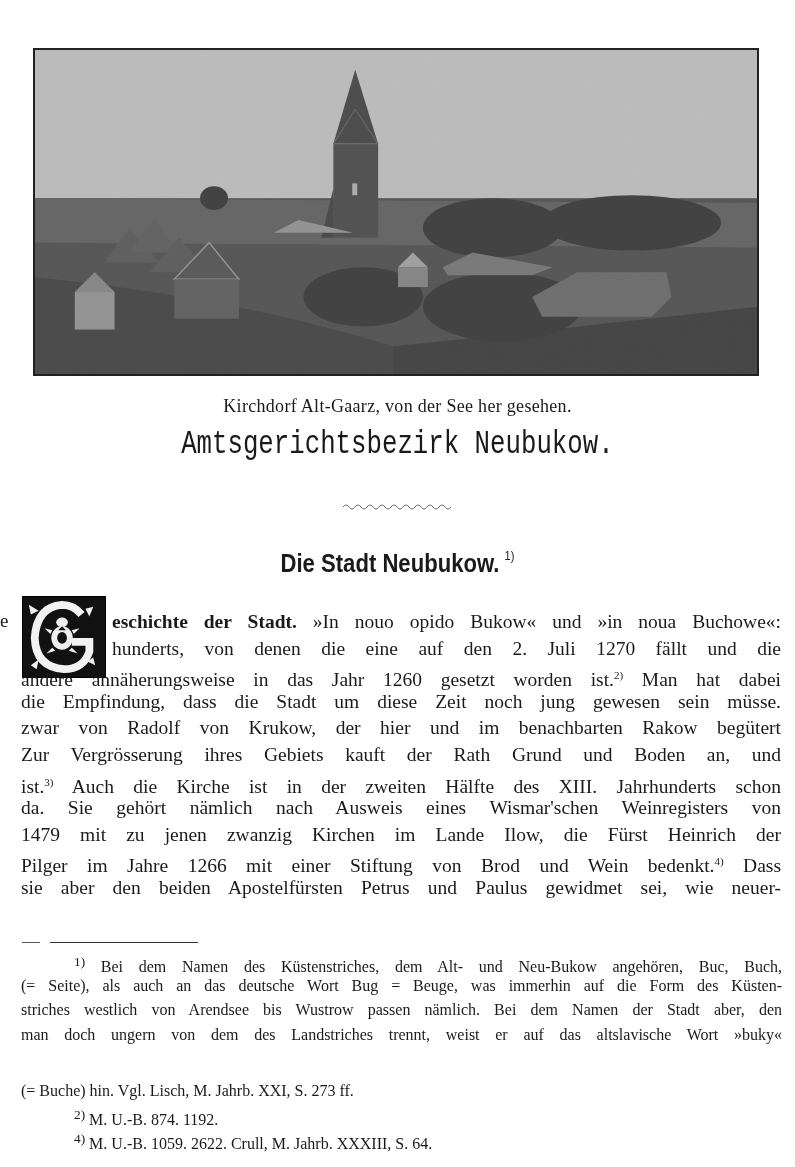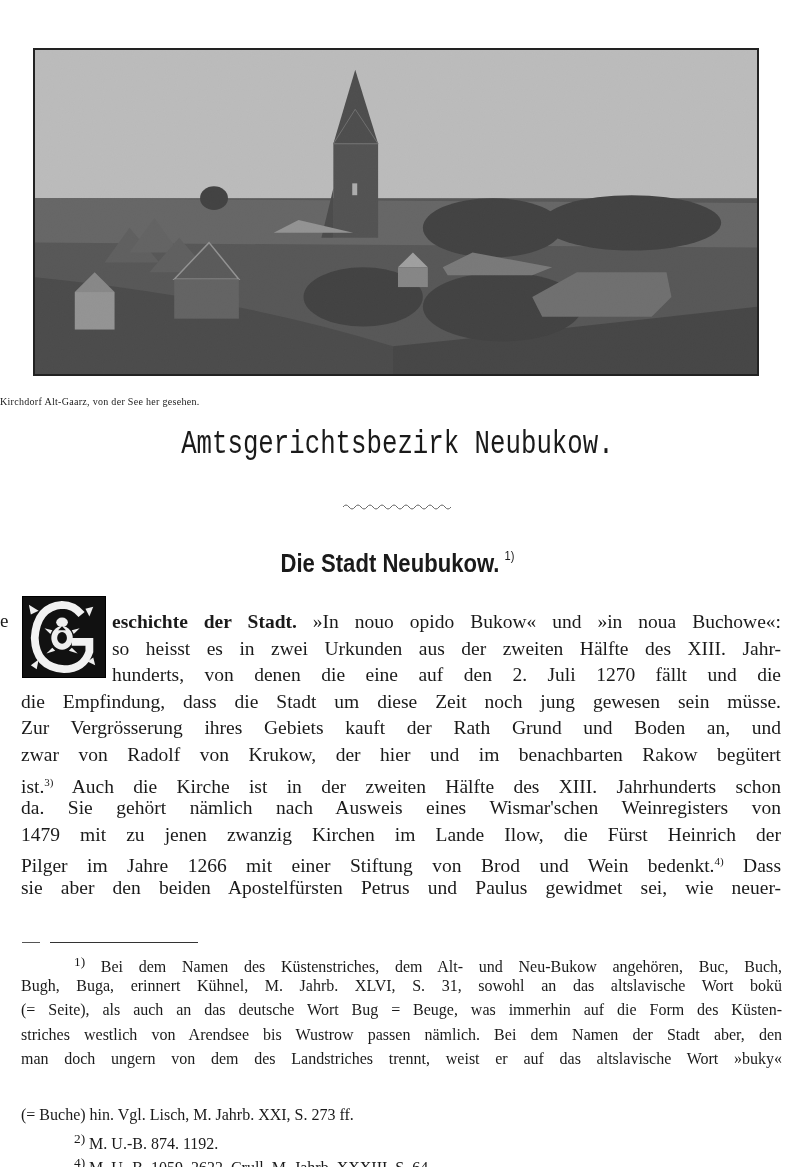--- a/index.html
+++ b/index.html
@@ -1,19 +1,19 @@
 <!DOCTYPE html>
 <html><head>
   <meta charset="utf-8">
   <style>
     html, body { margin: 0; padding: 0; background: #ffffff; }
     body { width: 795px; height: 1167px; position: relative; overflow: hidden; color: #1a1a1a; font-family: "Liberation Serif", "DejaVu Serif", serif; }
     .photo { position: absolute; left: 33px; top: 48px; width: 726px; height: 328px; border: 2px solid #222; box-sizing: border-box; overflow: hidden; background: #c9c9c9; }
     .photo svg { width: 100%; height: 100%; display: block; }
-    .caption { position: absolute; left: 0; width: 795px; top: 396px; text-align: left; font-size: 10px; letter-spacing: 0.3px; }
+    .caption { position: absolute; left: 0; width: 795px; top: 396px; text-align: center; font-size: 18px; letter-spacing: 0.3px; }
     .district-title { position: absolute; left: 0; width: 795px; top: 426px; text-align: center; font-family: "Liberation Mono", "DejaVu Sans Mono", monospace; font-size: 33px; transform: scaleX(0.78); transform-origin: 397px 0; letter-spacing: 0px; }
     .ornament { position: absolute; left: 343px; top: 502px; width: 110px; height: 10px; }
     .section-title { position: absolute; left: 0; width: 795px; top: 548px; text-align: center; font-family: "Liberation Sans", "DejaVu Sans", sans-serif; font-weight: bold; font-size: 26px; transform: scaleX(0.85); transform-origin: 397px 0; }
     .section-title sup { font-size: 13px; font-weight: normal; vertical-align: 12px; margin-left: 6px; }
     .margin-letter { position: absolute; left: 0; top: 610px; font-size: 19px; }
     .dropcap { position: absolute; left: 22px; top: 596px; width: 84px; height: 82px; background: #111; border: 1px solid #000; box-sizing: border-box; }
     .dropcap svg { width: 100%; height: 100%; display: block; }
     .body-text { position: absolute; left: 21px; top: 609px; width: 760px; font-size: 19.5px; line-height: 26.6px; }
     .line { display: block; white-space: nowrap; text-align: justify; text-align-last: justify; height: 26.6px; }
     .line.indent { margin-left: 91px; }
@@ -110,39 +110,38 @@
     </g>
     <g fill="#111">
       <ellipse cx="40" cy="42" rx="5" ry="6"></ellipse>
       <path d="M36 34 L40 30 L44 34 Z"></path>
     </g>
   </svg>
 </div>
 
 <div class="body-text">
   <span class="line indent first"><b>eschichte der Stadt.</b><span>  »In nouo opido Bukow« und »in noua Buchowe«:</span></span>
-  <span class="line indent">so heisst es in zwei Urkunden aus der zweiten Hälfte des XIII. Jahr-</span>
   <span class="line indent">hunderts, von denen die eine auf den 2. Juli 1270 fällt und die</span>
+  <span class="line"><span>andere annäherungsweise in das Jahr 1260 gesetzt worden ist.</span><sup>2)</sup><span>  Man hat dabei</span></span>
   <span class="line">die Empfindung, dass die Stadt um diese Zeit noch jung gewesen sein müsse.</span>
+  <span class="line">zwar von Radolf von Krukow, der hier und im benachbarten Rakow begütert</span>
   <span class="line">Zur Vergrösserung ihres Gebiets kauft der Rath Grund und Boden an, und</span>
-  <span class="line">zwar von Radolf von Krukow, der hier und im benachbarten Rakow begütert</span>
   <span class="line"><span>ist.</span><sup>3)</sup><span>  Auch die Kirche ist in der zweiten Hälfte des XIII. Jahrhunderts schon</span></span>
   <span class="line">da.  Sie gehört nämlich nach Ausweis eines Wismar'schen Weinregisters von</span>
   <span class="line">1479 mit zu jenen zwanzig Kirchen im Lande Ilow, die Fürst Heinrich der</span>
   <span class="line"><span>Pilger im Jahre 1266 mit einer Stiftung von Brod und Wein bedenkt.</span><sup>4)</sup><span>  Dass</span></span>
   <span class="line">sie aber den beiden Apostelfürsten Petrus und Paulus gewidmet sei, wie neuer-</span>
 </div>
 
 <div class="fn-rule">
     <span class="a"></span>
     <span class="b"></span>
   </div>
 
 <div class="footnotes">
   <span class="fn-line first"><sup>1)</sup> <span>Bei dem Namen des Küstenstriches, dem Alt- und Neu-Bukow angehören, Buc, Buch,</span></span>
-  <span class="fn-line">Bugh, Buga, erinnert Kühnel, M. Jahrb. XLVI, S. 31, sowohl an das altslavische Wort bokü</span>
   <span class="fn-line">(= Seite), als auch an das deutsche Wort Bug = Beuge, was immerhin auf die Form des Küsten-</span>
   <span class="fn-line">striches westlich von Arendsee bis Wustrow passen nämlich. Bei dem Namen der Stadt aber, den</span>
   <span class="fn-line">man doch ungern von dem des Landstriches trennt, weist er auf das altslavische Wort »buky«</span>
   <span class="fn-line last">(= Buche) hin.   Vgl. Lisch, M. Jahrb. XXI, S. 273 ff.</span>
   <span class="fn-short"><sup>2)</sup> <span>M. U.-B. 874. 1192.</span></span>
   <span class="fn-short"><sup>4)</sup> <span>M. U.-B. 1059. 2622.   Crull, M. Jahrb. XXXIII, S. 64.</span></span>
 </div>
 
 </body></html>

